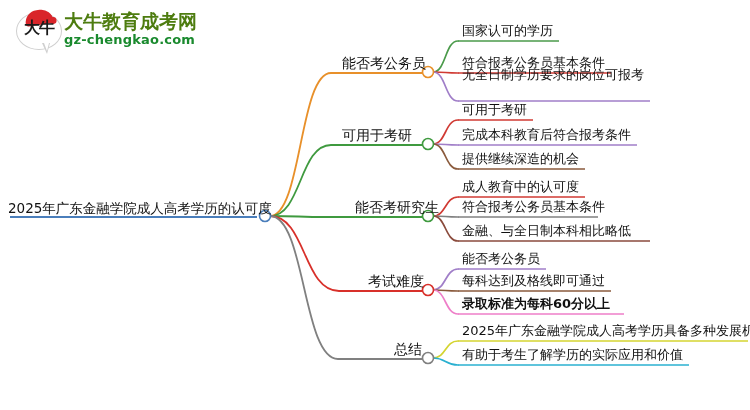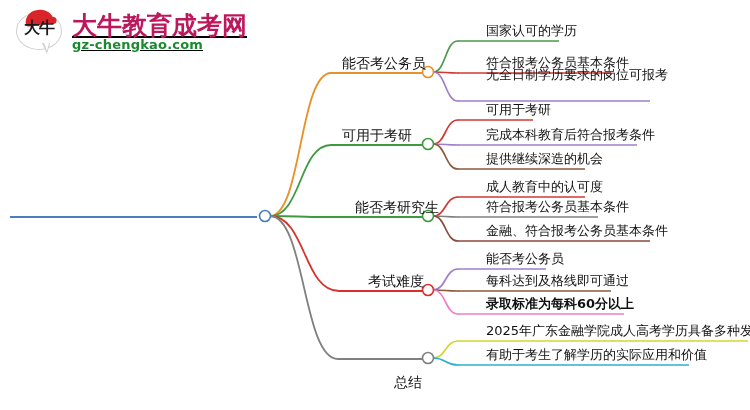--- a/index.html
+++ b/index.html
@@ -7,21 +7,21 @@
     width: 750px; height: 410px;
     background: #ffffff;
     font-family: "DejaVu Sans", "Liberation Sans", sans-serif;
     overflow: hidden;
   }
   #stage { position: relative; width: 750px; height: 410px; background: #fff; }
 
   
   .logo-wrap {
     position: absolute; left: 14px; top: 10px;
-    display: flex; align-items: center; gap: 8px; text-decoration: underline;
+    display: flex; align-items: flex-start; gap: 0;
   }
   .logo-mark { position: relative; width: 50px; height: 46px; }
   .bubble {
     position: absolute; left: 2px; top: 2px;
     width: 46px; height: 38px;
     border: 1.6px solid #cfcfcf; border-radius: 50%;
     background: #fff;
   }
   .bubble-tail {
     position: absolute; left: 28px; top: 33px;
@@ -49,21 +49,21 @@
     background: #d9252a;
   }
   .logo-cn {
     position: absolute; left: 5px; top: 11px;
     width: 40px; text-align: center;
     font-size: 16px; font-weight: bold; color: #1a1a1a;
     line-height: 13px; letter-spacing: -1px;
   }
   .logo-text { display: flex; flex-direction: column; justify-content: center; }
   .logo-title {
-    font-size: 25px; font-weight: bold; color: #be185d;
+    font-size: 19px; font-weight: bold; color: #4d7c0f;
     letter-spacing: 0px; line-height: 22px;
   }
   .logo-sub {
     font-size: 13px; font-weight: bold; color: #1a8a2e;
     letter-spacing: 0.2px; line-height: 15px;
   }
 
   
   #mapsvg { position: absolute; left: 0; top: 0; }
 
@@ -72,21 +72,21 @@
     position: absolute;
     color: #111;
     white-space: nowrap;
     line-height: 1;
   }
   .root-label {
     font-size: 13.5px;
     left: 8px; top: 202px;
   }
   .branch-label { font-size: 14px; }
-  .leaf-label { font-size: 13px; margin-left: 24px; }
+  .leaf-label { font-size: 13px; }
 </style>
 </head>
 <body>
 
 <div id="stage">
 
   <div class="logo-wrap">
     <div class="logo-mark">
       <div class="bubble"></div>
       <div class="bubble-tail"></div>
@@ -146,36 +146,37 @@
     <g id="node-layer">
         <circle cx="265" cy="216" r="5.5" fill="#ffffff" stroke="#4a7ebb" stroke-width="1.6"></circle>
         <circle cx="428" cy="72" r="5.5" fill="#ffffff" stroke="#e8902a" stroke-width="1.6"></circle>
         <circle cx="428" cy="144" r="5.5" fill="#ffffff" stroke="#3f9a3f" stroke-width="1.6"></circle>
         <circle cx="428" cy="216" r="5.5" fill="#ffffff" stroke="#3f9a3f" stroke-width="1.6"></circle>
         <circle cx="428" cy="290" r="5.5" fill="#ffffff" stroke="#d8302a" stroke-width="1.6"></circle>
         <circle cx="428" cy="358" r="5.5" fill="#ffffff" stroke="#808080" stroke-width="1.6"></circle>
       </g>
   </svg>
 
+  <div class="node-label root-label">2025年广东金融学院成人高考学历的认可度</div>
 
   <div id="label-layer">
       <div class="node-label branch-label" style="left: 342px; top: 56px;">能否考公务员</div>
       <div class="node-label leaf-label" style="left: 462px; top: 24px;">国家认可的学历</div>
       <div class="node-label leaf-label" style="left: 462px; top: 56px;">符合报考公务员基本条件</div>
       <div class="node-label leaf-label" style="left: 462px; top: 68px;">无全日制学历要求的岗位可报考</div>
       <div class="node-label branch-label" style="left: 342px; top: 128px;">可用于考研</div>
       <div class="node-label leaf-label" style="left: 462px; top: 103px;">可用于考研</div>
       <div class="node-label leaf-label" style="left: 462px; top: 128px;">完成本科教育后符合报考条件</div>
       <div class="node-label leaf-label" style="left: 462px; top: 152px;">提供继续深造的机会</div>
       <div class="node-label branch-label" style="left: 355px; top: 200px;">能否考研究生</div>
       <div class="node-label leaf-label" style="left: 462px; top: 180px;">成人教育中的认可度</div>
       <div class="node-label leaf-label" style="left: 462px; top: 200px;">符合报考公务员基本条件</div>
-      <div class="node-label leaf-label" style="left: 462px; top: 224px;">金融、符合报考公务员基本条件</div>
+      <div class="node-label leaf-label" style="left: 462px; top: 224px;">金融、与全日制本科相比略低</div>
       <div class="node-label branch-label" style="left: 368px; top: 274px;">考试难度</div>
       <div class="node-label leaf-label" style="left: 462px; top: 252px;">能否考公务员</div>
       <div class="node-label leaf-label" style="left: 462px; top: 274px;">每科达到及格线即可通过</div>
       <div class="node-label leaf-label" style="left: 462px; top: 297px; font-weight: bold;">录取标准为每科60分以上</div>
-      <div class="node-label branch-label" style="left: 394px; top: 342px; margin-top: 33px;">总结</div>
+      <div class="node-label branch-label" style="left: 394px; top: 342px;">总结</div>
       <div class="node-label leaf-label" style="left: 462px; top: 324px;">2025年广东金融学院成人高考学历具备多种发展机会</div>
       <div class="node-label leaf-label" style="left: 462px; top: 348px;">有助于考生了解学历的实际应用和价值</div>
     </div>
 
 </div>
 
 </body></html>

